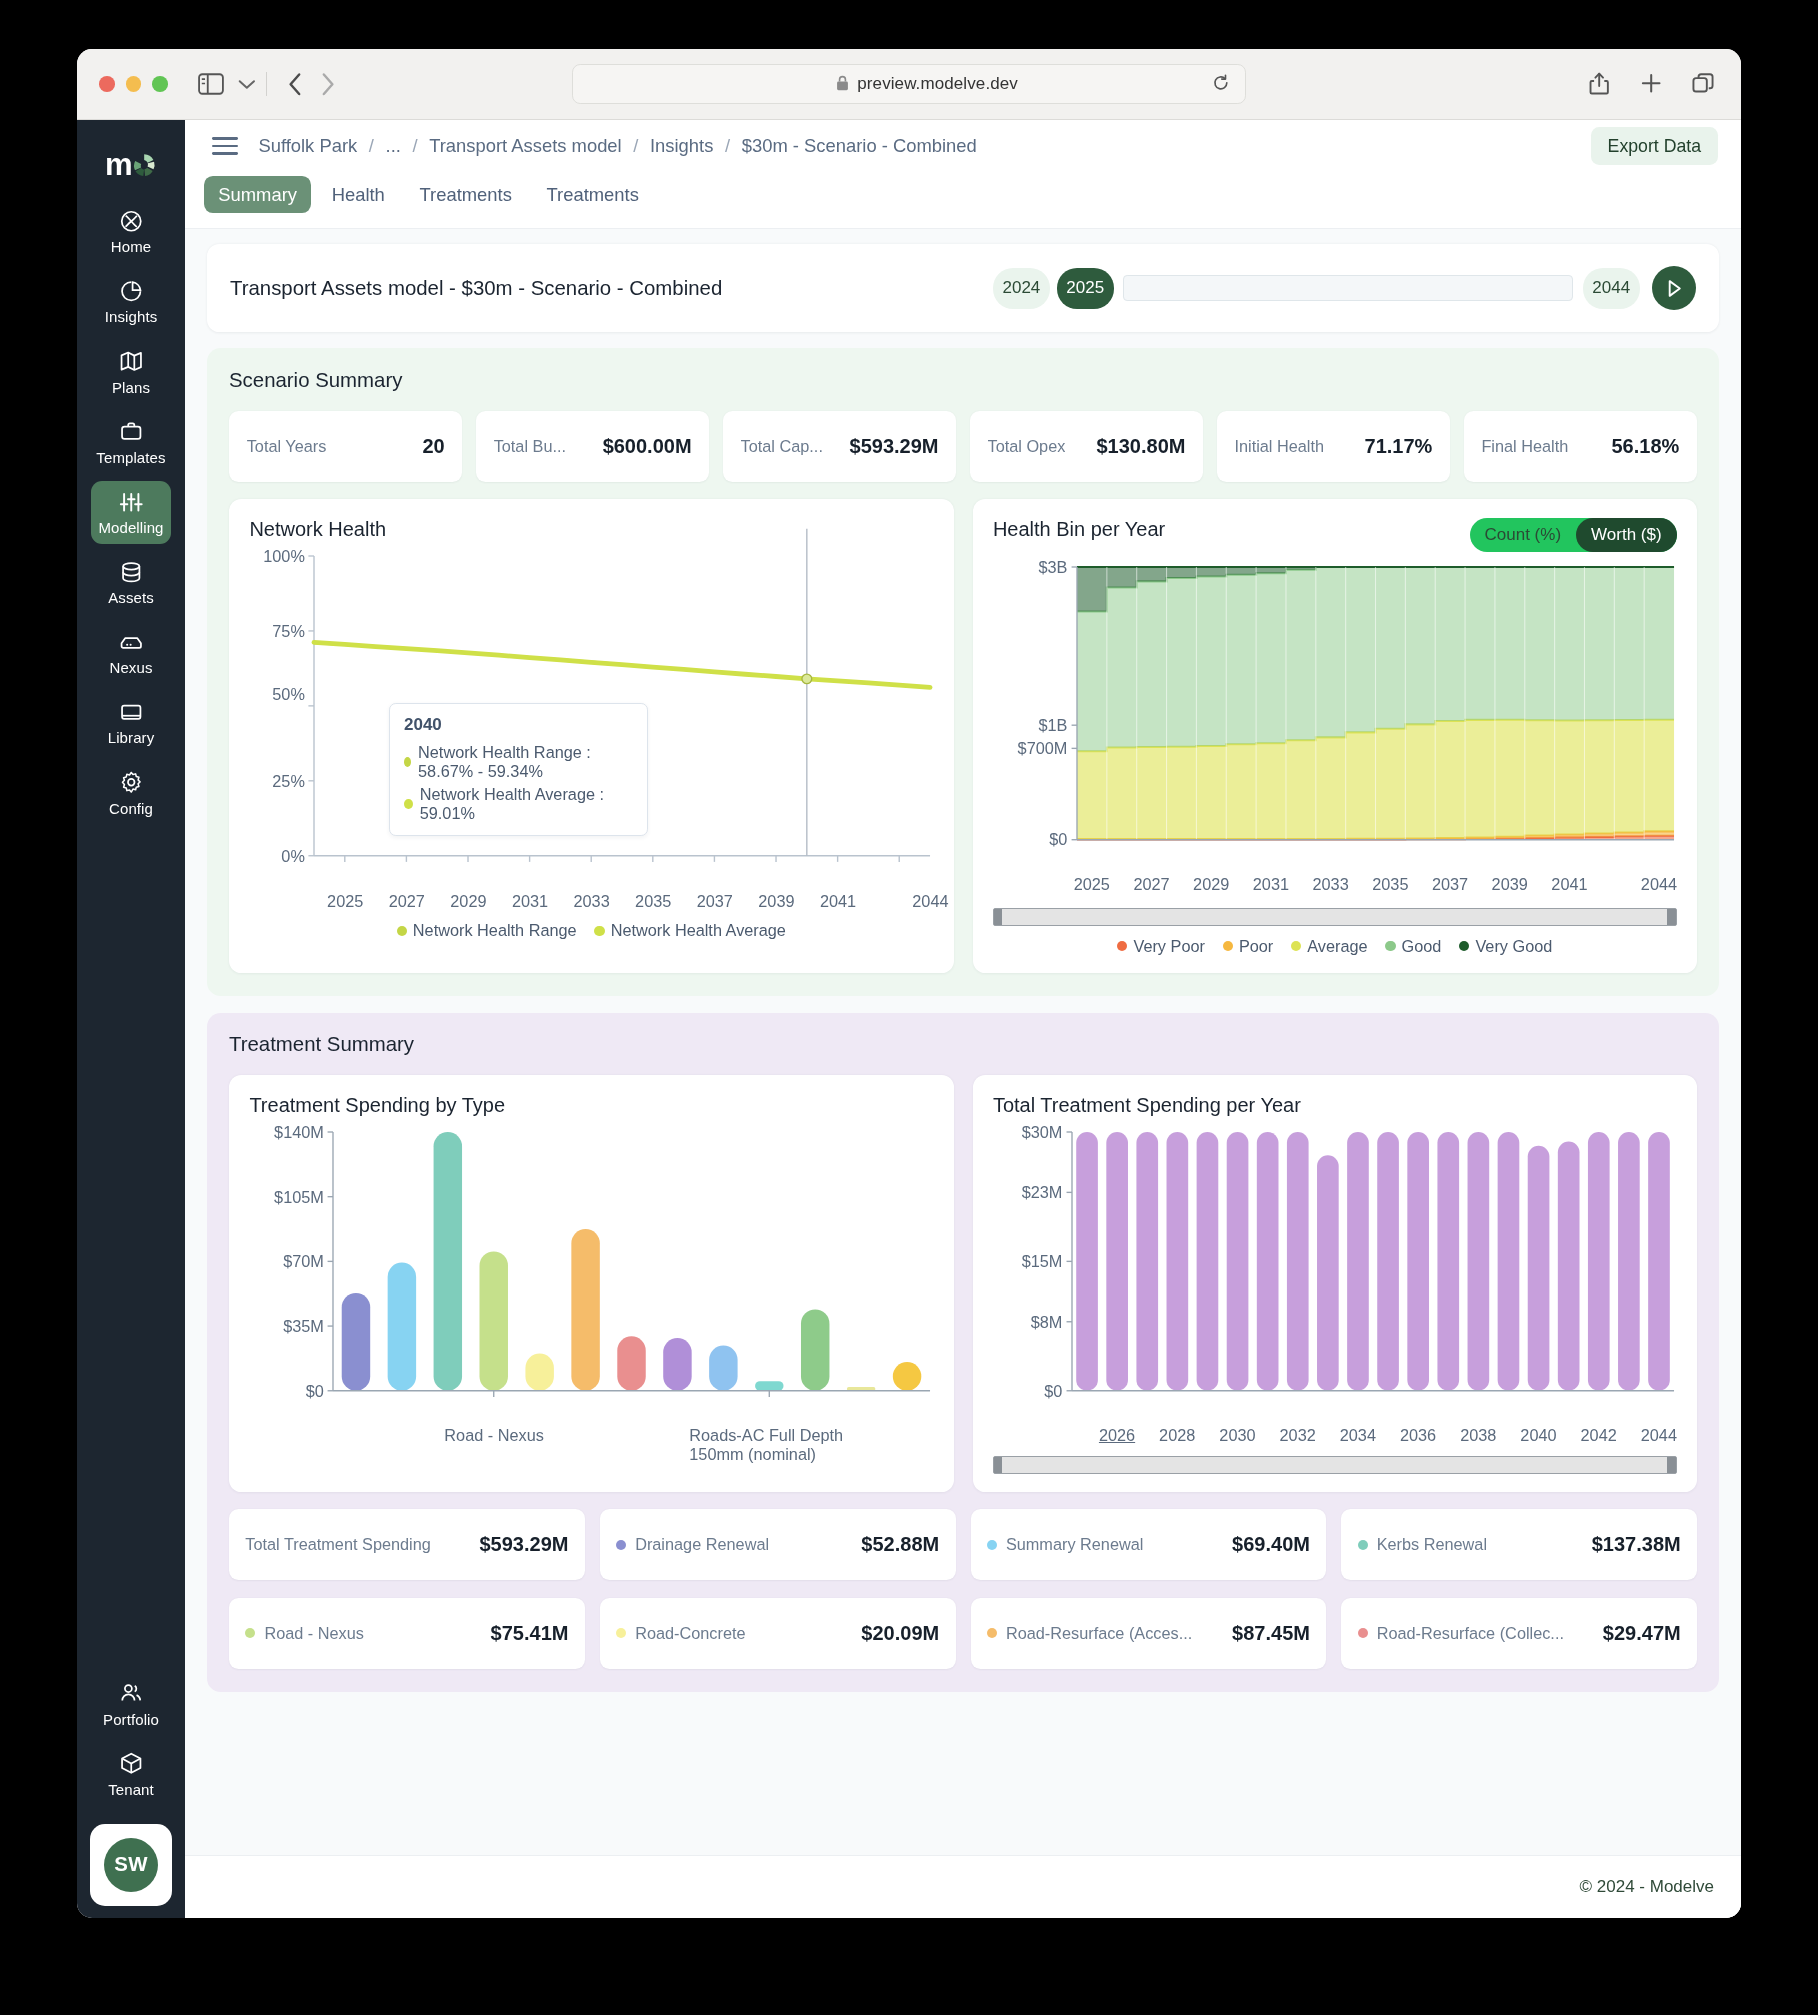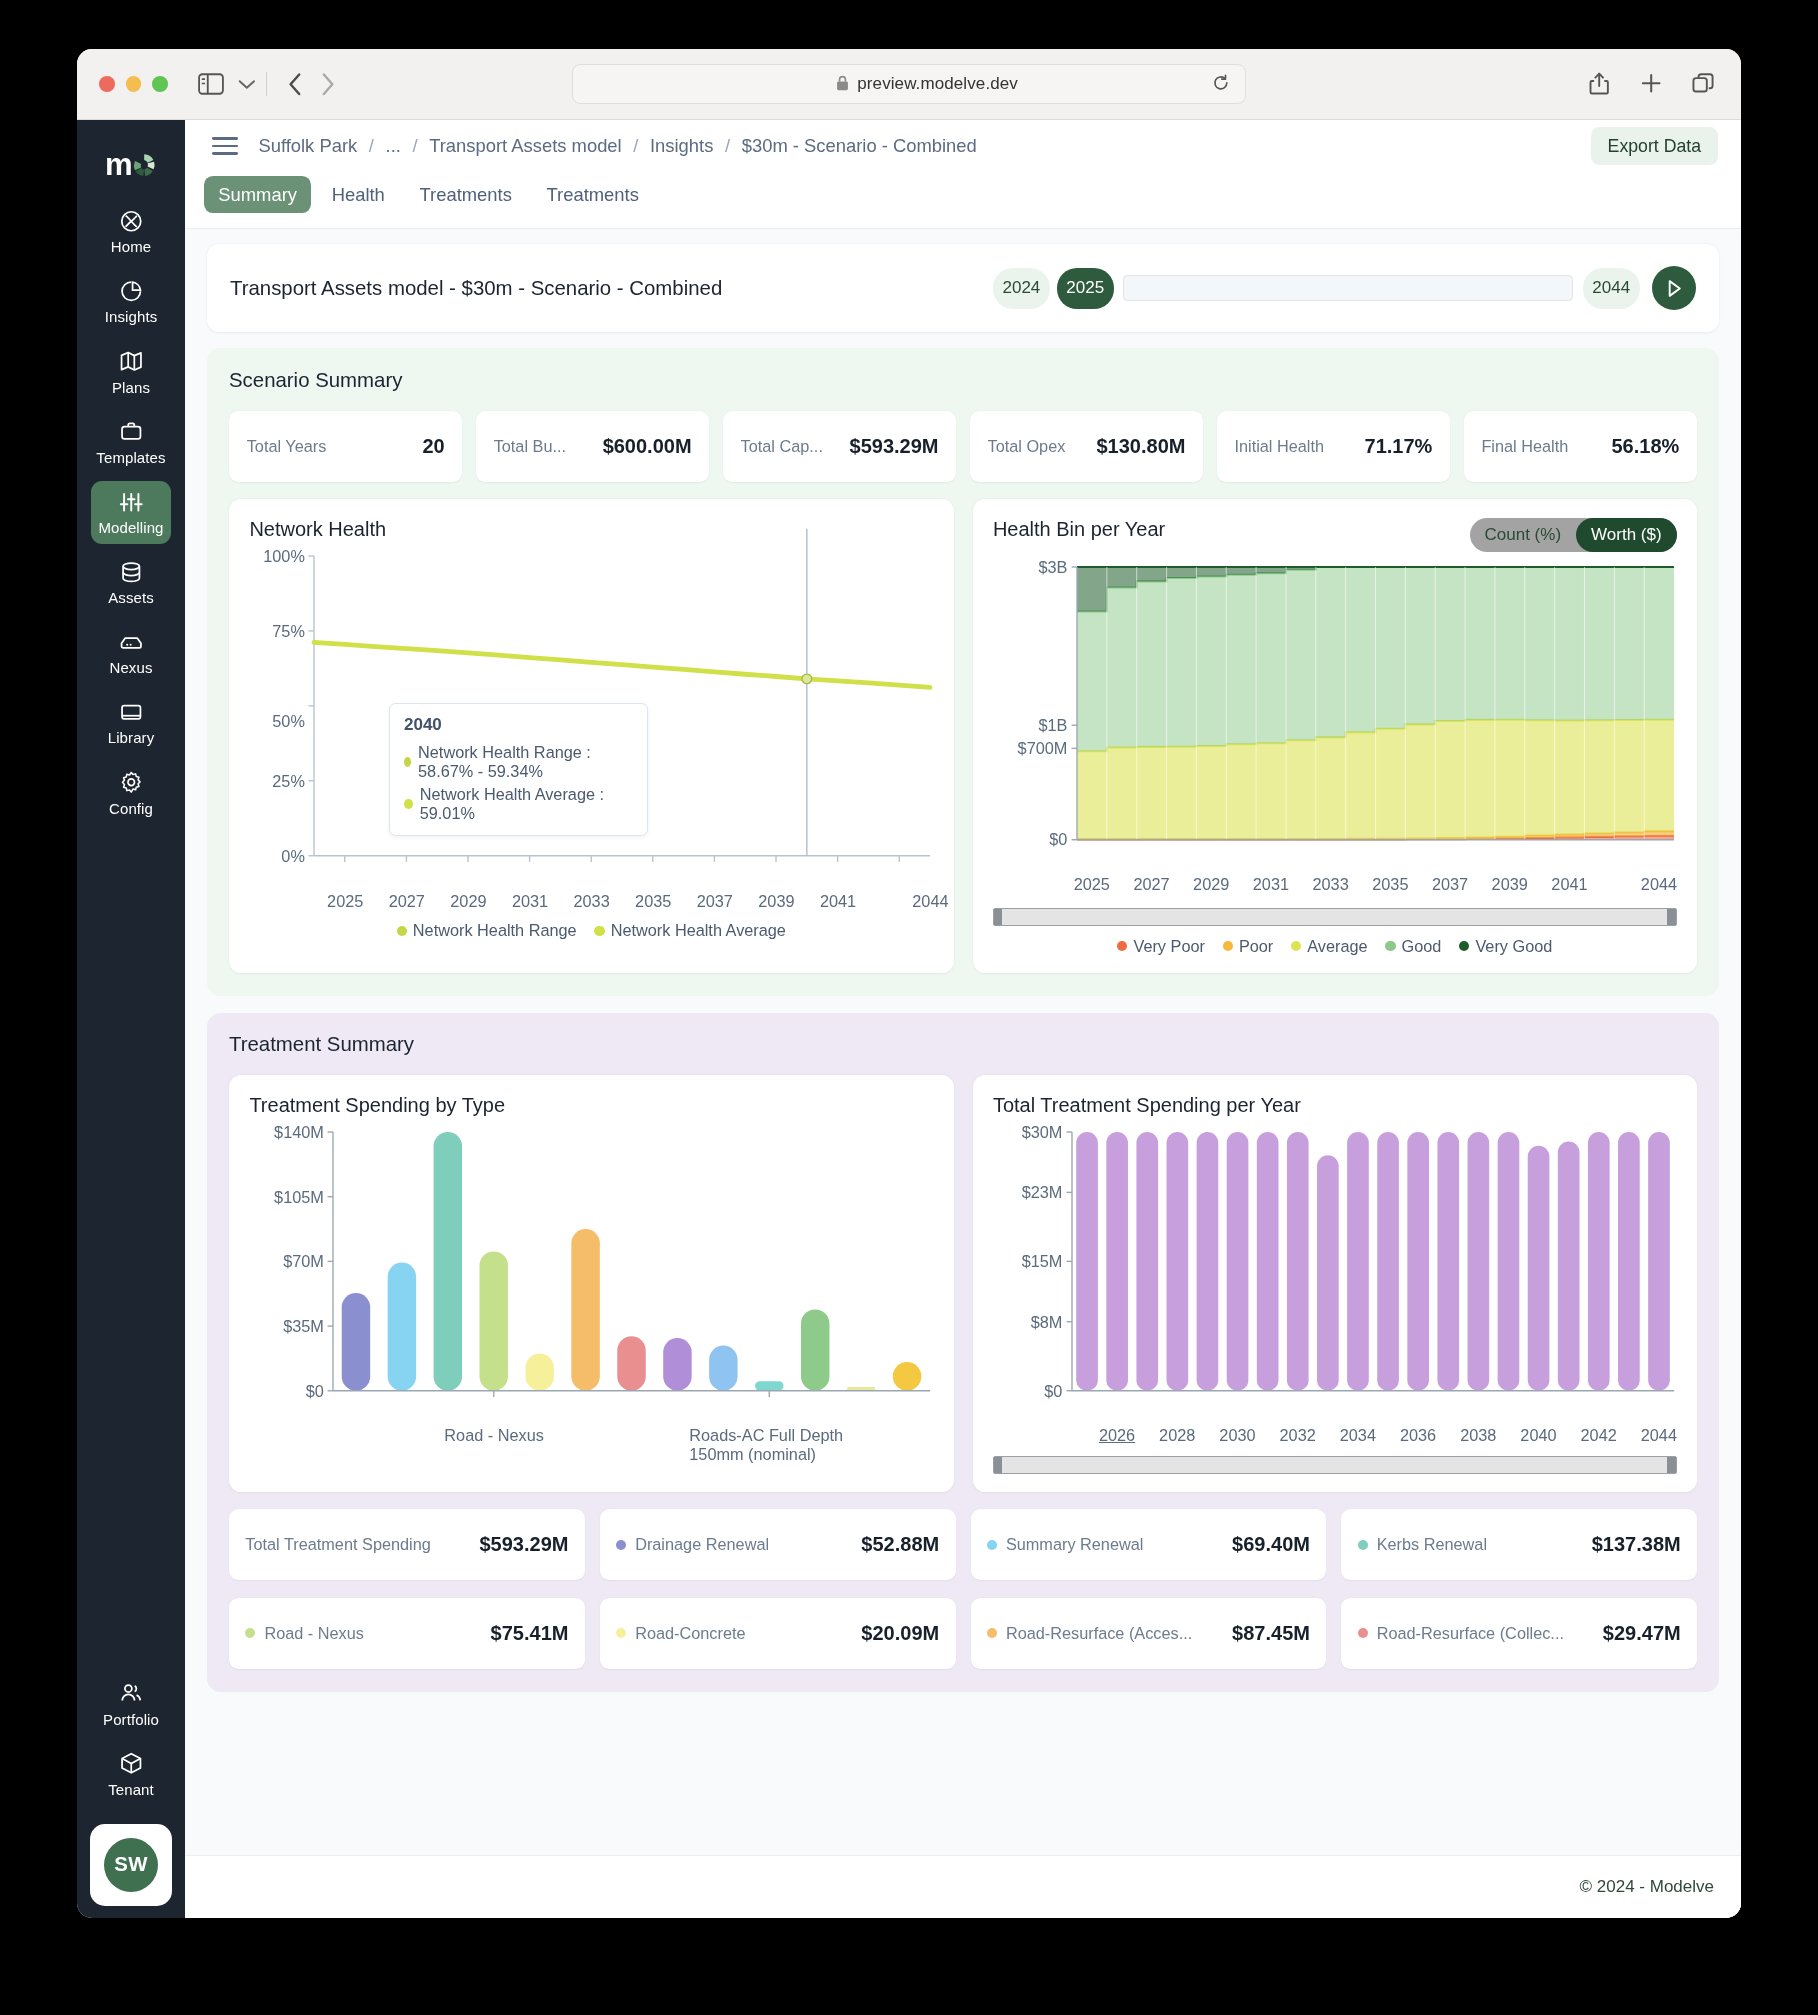--- a/index.html
+++ b/index.html
@@ -141,21 +141,21 @@
   .stat-value { font-size:20px; font-weight:700; color:#17202b; margin-left:8.2px; white-space:nowrap;}
 
   .chart-row { display:flex; gap:19px; margin-top:17.7px; }
   .chart-card {
     flex:1; background:#fff; border-radius:12.3px; padding:19px 20.4px 17.7px;
     box-shadow:0 0.7px 2.7px rgba(30,45,60,.06); min-width:0;
   }
   .chart-head { display:flex; align-items:flex-start; }
   .chart-title { font-size:20px; color:#1b2430; }
   .toggle-group {
-    margin-left:auto; display:flex; background:#a3a3a3; border-radius:17.7px; padding:0;
+    margin-left:auto; display:flex; background:#22c55e; border-radius:17.7px; padding:0;
   }
   .toggle { padding:6.8px 15px; border-radius:17.7px; font-size:17px; color:#2b4a35; cursor:pointer;}
   .toggle.active { background:#1f4a2e; color:#fff; }
 
   
   .plot { position:relative; margin-top:15px; }
   .ylab { position:absolute; right:100%; margin-right:9.5px; transform:translateY(-50%);
           font-size:16.3px; color:#5b6a7d; white-space:nowrap;}
   .xlab { position:absolute; transform:translateX(-50%); font-size:16.3px; color:#5b6a7d; top:8.2px;}
   .legend { display:flex; justify-content:center; gap:17.7px; margin-top:11px; flex-wrap:wrap;}
@@ -509,21 +509,21 @@
                     <line x1="748" y1="440" x2="748" y2="449" stroke="#b9c3ce" stroke-width="2"></line>
                     <line x1="836" y1="440" x2="836" y2="449" stroke="#b9c3ce" stroke-width="2"></line>
                     <line x1="704" y1="-40" x2="704" y2="440" stroke="#b4bcc6" stroke-width="2"></line>
                     <polygon points="0,124.96000000000004 44,127.60000000000002 88,130.68 132,133.76000000000005 176,136.83999999999997 220,139.91999999999996 264,143.44 308,146.96000000000004 352,150.03999999999996 396,153.56000000000006 440,157.07999999999998 484.00000000000006,160.60000000000002 528,164.12 572,167.64 616,171.16000000000003 660,174.68 704,178.904 748,181.71999999999997 792,184.8 836,187.88000000000002 880,190.95999999999998 880,194.48000000000002 836,190.95999999999998 792,187.88000000000002 748,184.8 704,181.85199999999998 660,179.08000000000004 616,176 572,172.48000000000002 528,168.95999999999998 484.00000000000006,165.44 440,161.92000000000002 396,158.39999999999998 352,154.88 308,151.36 264,147.83999999999997 220,144.32 176,141.23999999999995 132,138.16000000000003 88,135.08000000000004 44,132 0,129.36" fill="#c4d646"></polygon>
                     <polyline points="0,126.85199999999998 44,129.8 88,132.88 132,135.96000000000004 176,139.03999999999996 220,142.12 264,145.64 308,149.16000000000003 352,152.46000000000004 396,155.98000000000002 440,159.5 484.00000000000006,163.01999999999998 528,166.54000000000002 572,170.06 616,173.58000000000004 660,176.88 704,180.356 748,183.26 792,186.34 836,189.42 880,192.80800000000002" fill="none" stroke="#cfe048" stroke-width="7" stroke-linecap="round"></polyline>
                     <circle cx="704" cy="180.356" r="7" fill="#dbe89a" stroke="#a8b840" stroke-width="2"></circle>
                   </svg>
                 <div id="nh-ylabels">
                     <div class="ylab" style="top: 300px;">0%</div>
                     <div class="ylab" style="top: 225px;">25%</div>
-                    <div class="ylab" style="top: 165px;">50%</div>
+                    <div class="ylab" style="top: 138px;">50%</div>
                     <div class="ylab" style="top: 75px;">75%</div>
                     <div class="ylab" style="top: 0px;">100%</div>
                   </div>
                 <div id="nh-xlabels" style="position:absolute; left:0; right:0; top:327px;">
                     <div class="xlab" style="left: 5%;">2025</div>
                     <div class="xlab" style="left: 15%;">2027</div>
                     <div class="xlab" style="left: 25%;">2029</div>
                     <div class="xlab" style="left: 35%;">2031</div>
                     <div class="xlab" style="left: 45%;">2033</div>
                     <div class="xlab" style="left: 55%;">2035</div>

